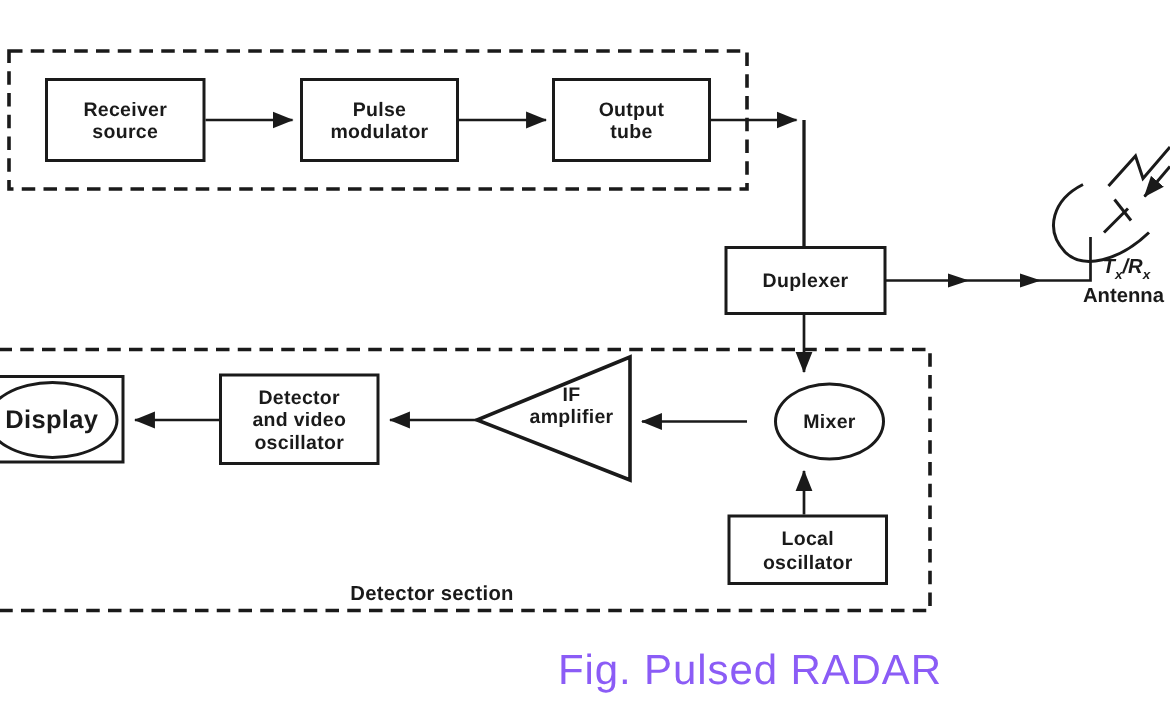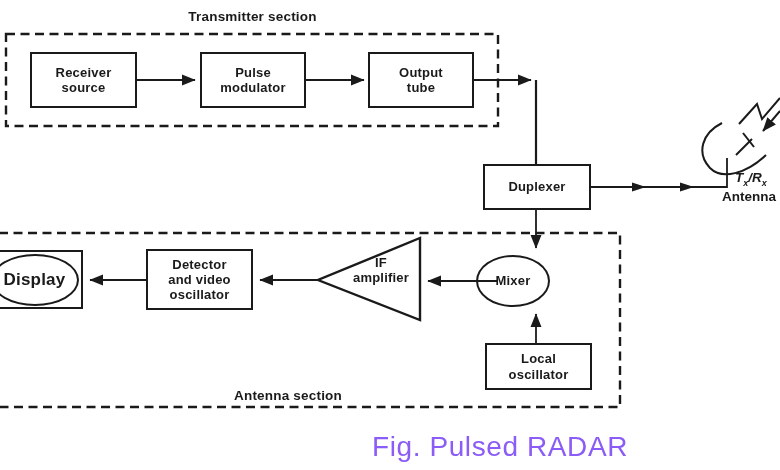--- a/index.html
+++ b/index.html
@@ -136,22 +136,21 @@
 
     <g class="stroke" stroke-width="2">
       <path d="M722,123 C702,133 696,153 710,168 C722,180 746,174 766,155"></path>
       <path d="M736,155 L752,139"></path>
       <path d="M743,133 L754,147"></path>
       <path d="M739,124 L757,104 L762,119 L780,98"></path>
       <path d="M780,111 L763,131" marker-end="url(#arrow)"></path>
     </g>
   </svg>
 
-  <div class="section-label" style="left:5px; top:9px; width:495px;">Transmitter section</div>
-  <div class="section-label" style="left:198px; top:388px; width:180px;">Antenna section</div>
+  <div class="section-label" style="left:198px; top:388px; width:180px;">Detector section</div>
 
   <div class="box" style="left:30px; top:52px; width:107px; height:56px;">
     <span class="box-text">Receiver
 source</span>
   </div>
   <div class="box" style="left:368px; top:52px; width:106px; height:56px;">
     <span class="box-text">Output
 tube</span>
   </div>
   <div class="box" style="left:200px; top:52px; width:106px; height:56px;">
@@ -176,21 +175,21 @@
 
   <div class="box" style="left:146px; top:249px; width:107px; height:61px;">
     <span class="box-text">Detector
 and video
 oscillator</span>
   </div>
 
   <div class="free-label" style="left:333px; top:256px; width:96px;text-align:center;">IF
 amplifier</div>
 
-  <div class="box ellipse" style="left:476px; top:255px; width:74px; height:52px;">
+  <div class="box ellipse" style="left:516px; top:255px; width:74px; height:52px;">
     <span class="box-text">Mixer</span>
   </div>
 
   <div class="box" style="left:485px; top:343px; width:107px; height:47px;">
     <span class="box-text">Local
 oscillator</span>
   </div>
 
   <div class="caption">Fig. Pulsed RADAR</div>
 

